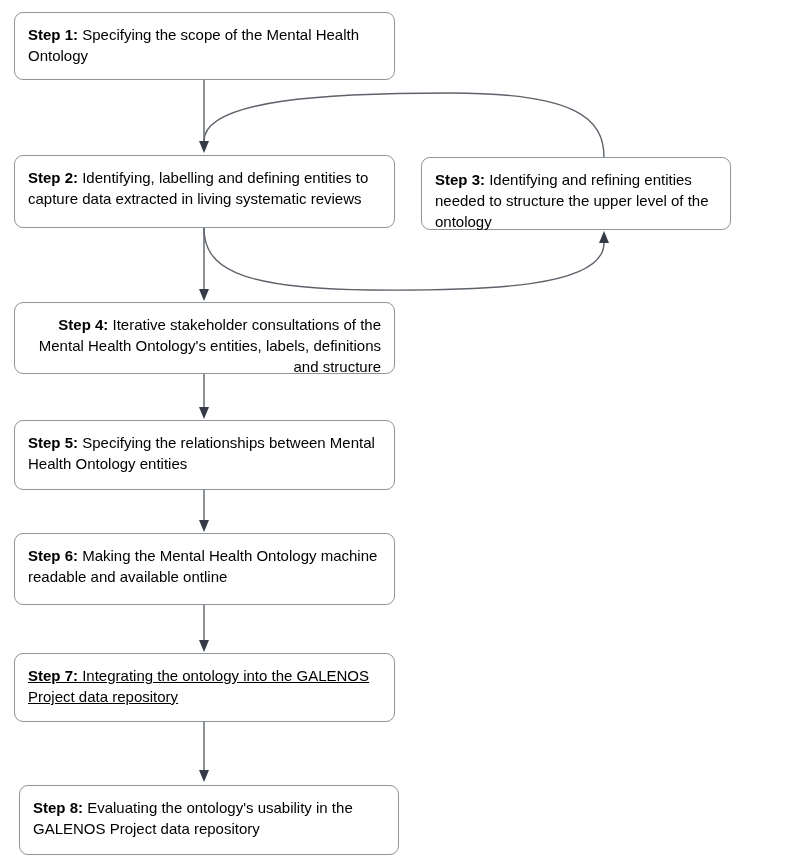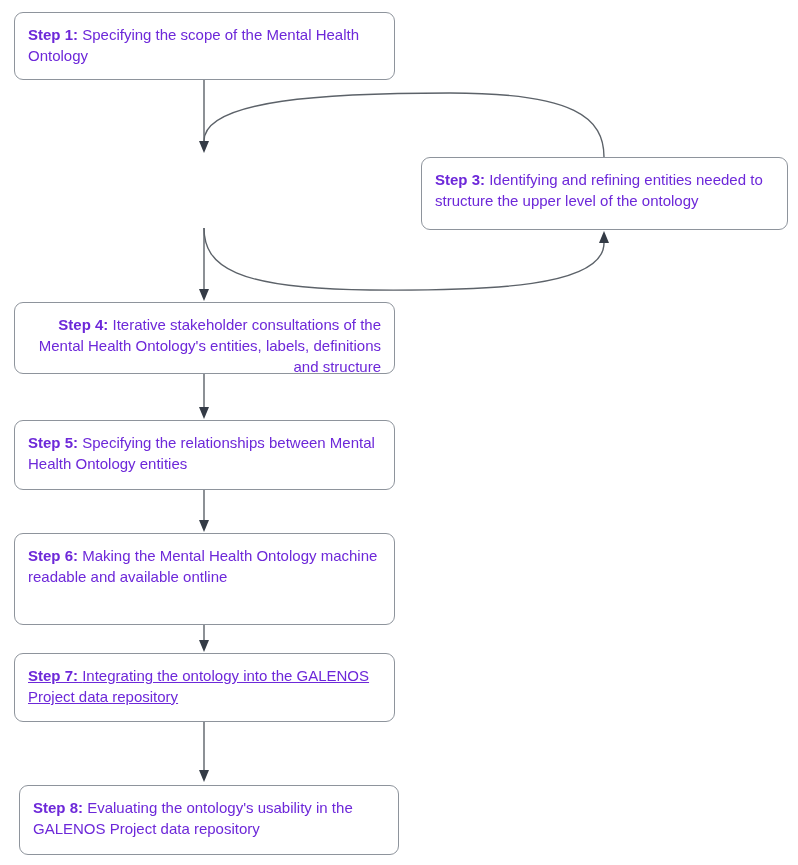--- a/index.html
+++ b/index.html
@@ -19,29 +19,29 @@
   }
   .box {
     position: absolute;
     box-sizing: border-box;
     background: #ffffff;
     border: 1.5px solid #8e949c;
     border-radius: 9px;
     padding: 11px 13px;
     font-size: 15px;
     line-height: 21px;
-    color: #6d28d9;
+    color: #000000;
   }
   .box .bold { font-weight: bold; }
   .b1 { left: 14px;  top: 12px;  width: 381px; height: 68px; }
   .b2 { left: 14px;  top: 155px; width: 381px; height: 73px; }
-  .b3 { left: 421px; top: 157px; width: 367px; height: 73px; }
+  .b3 { left: 421px; top: 157px; width: 310px; height: 73px; }
   .b4 { left: 14px;  top: 302px; width: 381px; height: 72px; text-align: right; }
   .b5 { left: 14px;  top: 420px; width: 381px; height: 70px; }
-  .b6 { left: 14px;  top: 533px; width: 381px; height: 92px; }
+  .b6 { left: 14px;  top: 533px; width: 381px; height: 72px; }
   .b7 { left: 14px;  top: 653px; width: 381px; height: 69px; text-decoration: underline; }
   .b8 { left: 19px;  top: 785px; width: 380px; height: 70px; }
   .shaft { stroke: #5c6269; stroke-width: 1.4; fill: none; }
   .head  { fill: #343b46; stroke: none; }
 </style>
 </head>
 <body>
 
 <div id="canvas">
 
@@ -69,20 +69,24 @@
 
     <path class="shaft" d="M 204 722 L 204 770"></path>
     <polygon class="head" points="199,770 209,770 204,782"></polygon>
   </svg>
 
   <div class="box b1">
     <span class="bold">Step 1:</span>
     <span>Specifying the scope of the Mental Health Ontology</span>
   </div>
 
+  <div class="box b2">
+    <span class="bold">Step 2:</span>
+    <span>Identifying, labelling and defining entities to capture data extracted in living systematic reviews</span>
+  </div>
 
   <div class="box b3">
     <span class="bold">Step 3:</span>
     <span>Identifying and refining entities needed to structure the upper level of the ontology</span>
   </div>
 
   <div class="box b4">
     <span class="bold">Step 4:</span>
     <span>Iterative stakeholder consultations of the Mental Health Ontology's entities, labels, definitions and structure</span>
   </div>

